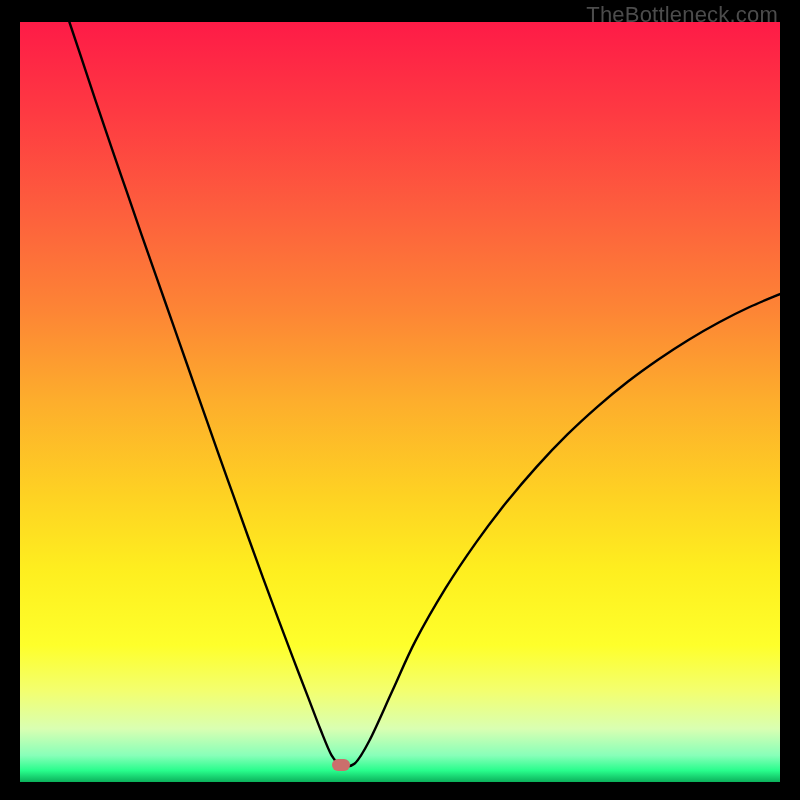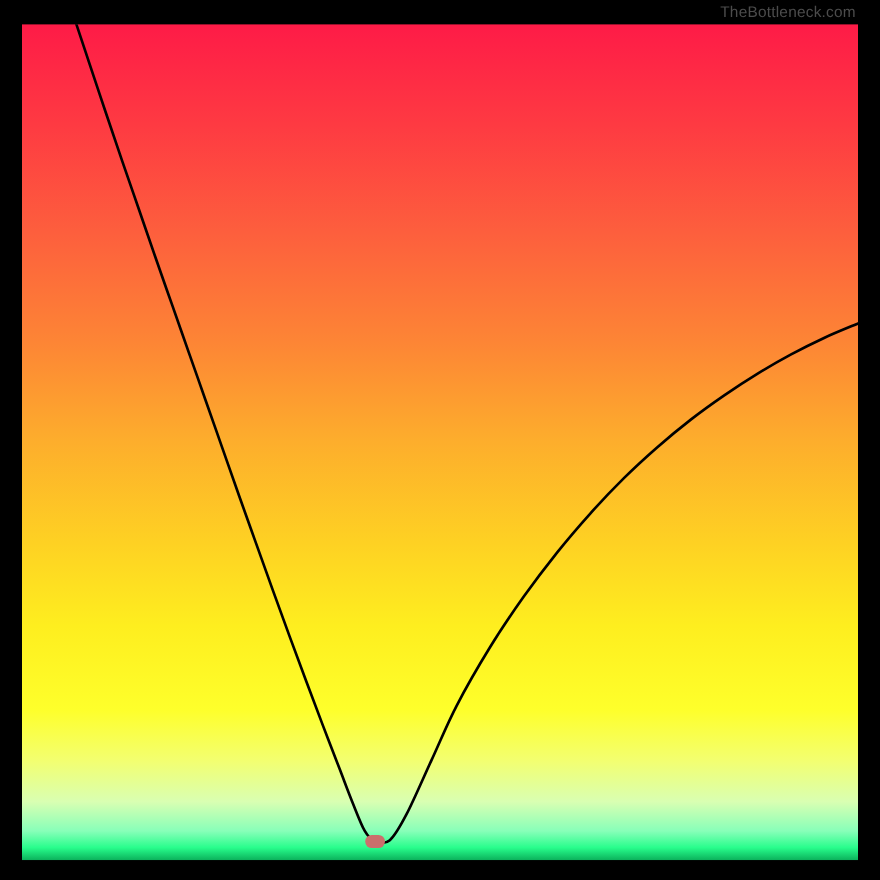--- a/index.html
+++ b/index.html
@@ -24,21 +24,21 @@
     left: 0;
     top: 0;
     width: 760px;
     height: 760px;
   }
   .watermark {
     position: absolute;
     top: 2px;
     right: 22px;
     color: #4c4c4c;
-    font-size: 14px;
+    font-size: 22px;
     font-weight: 500;
     letter-spacing: 0.2px;
   }
   .marker {
     position: absolute;
     width: 18px;
     height: 12px;
     border-radius: 6px;
     transform: translate(-50%, -50%);
   }

